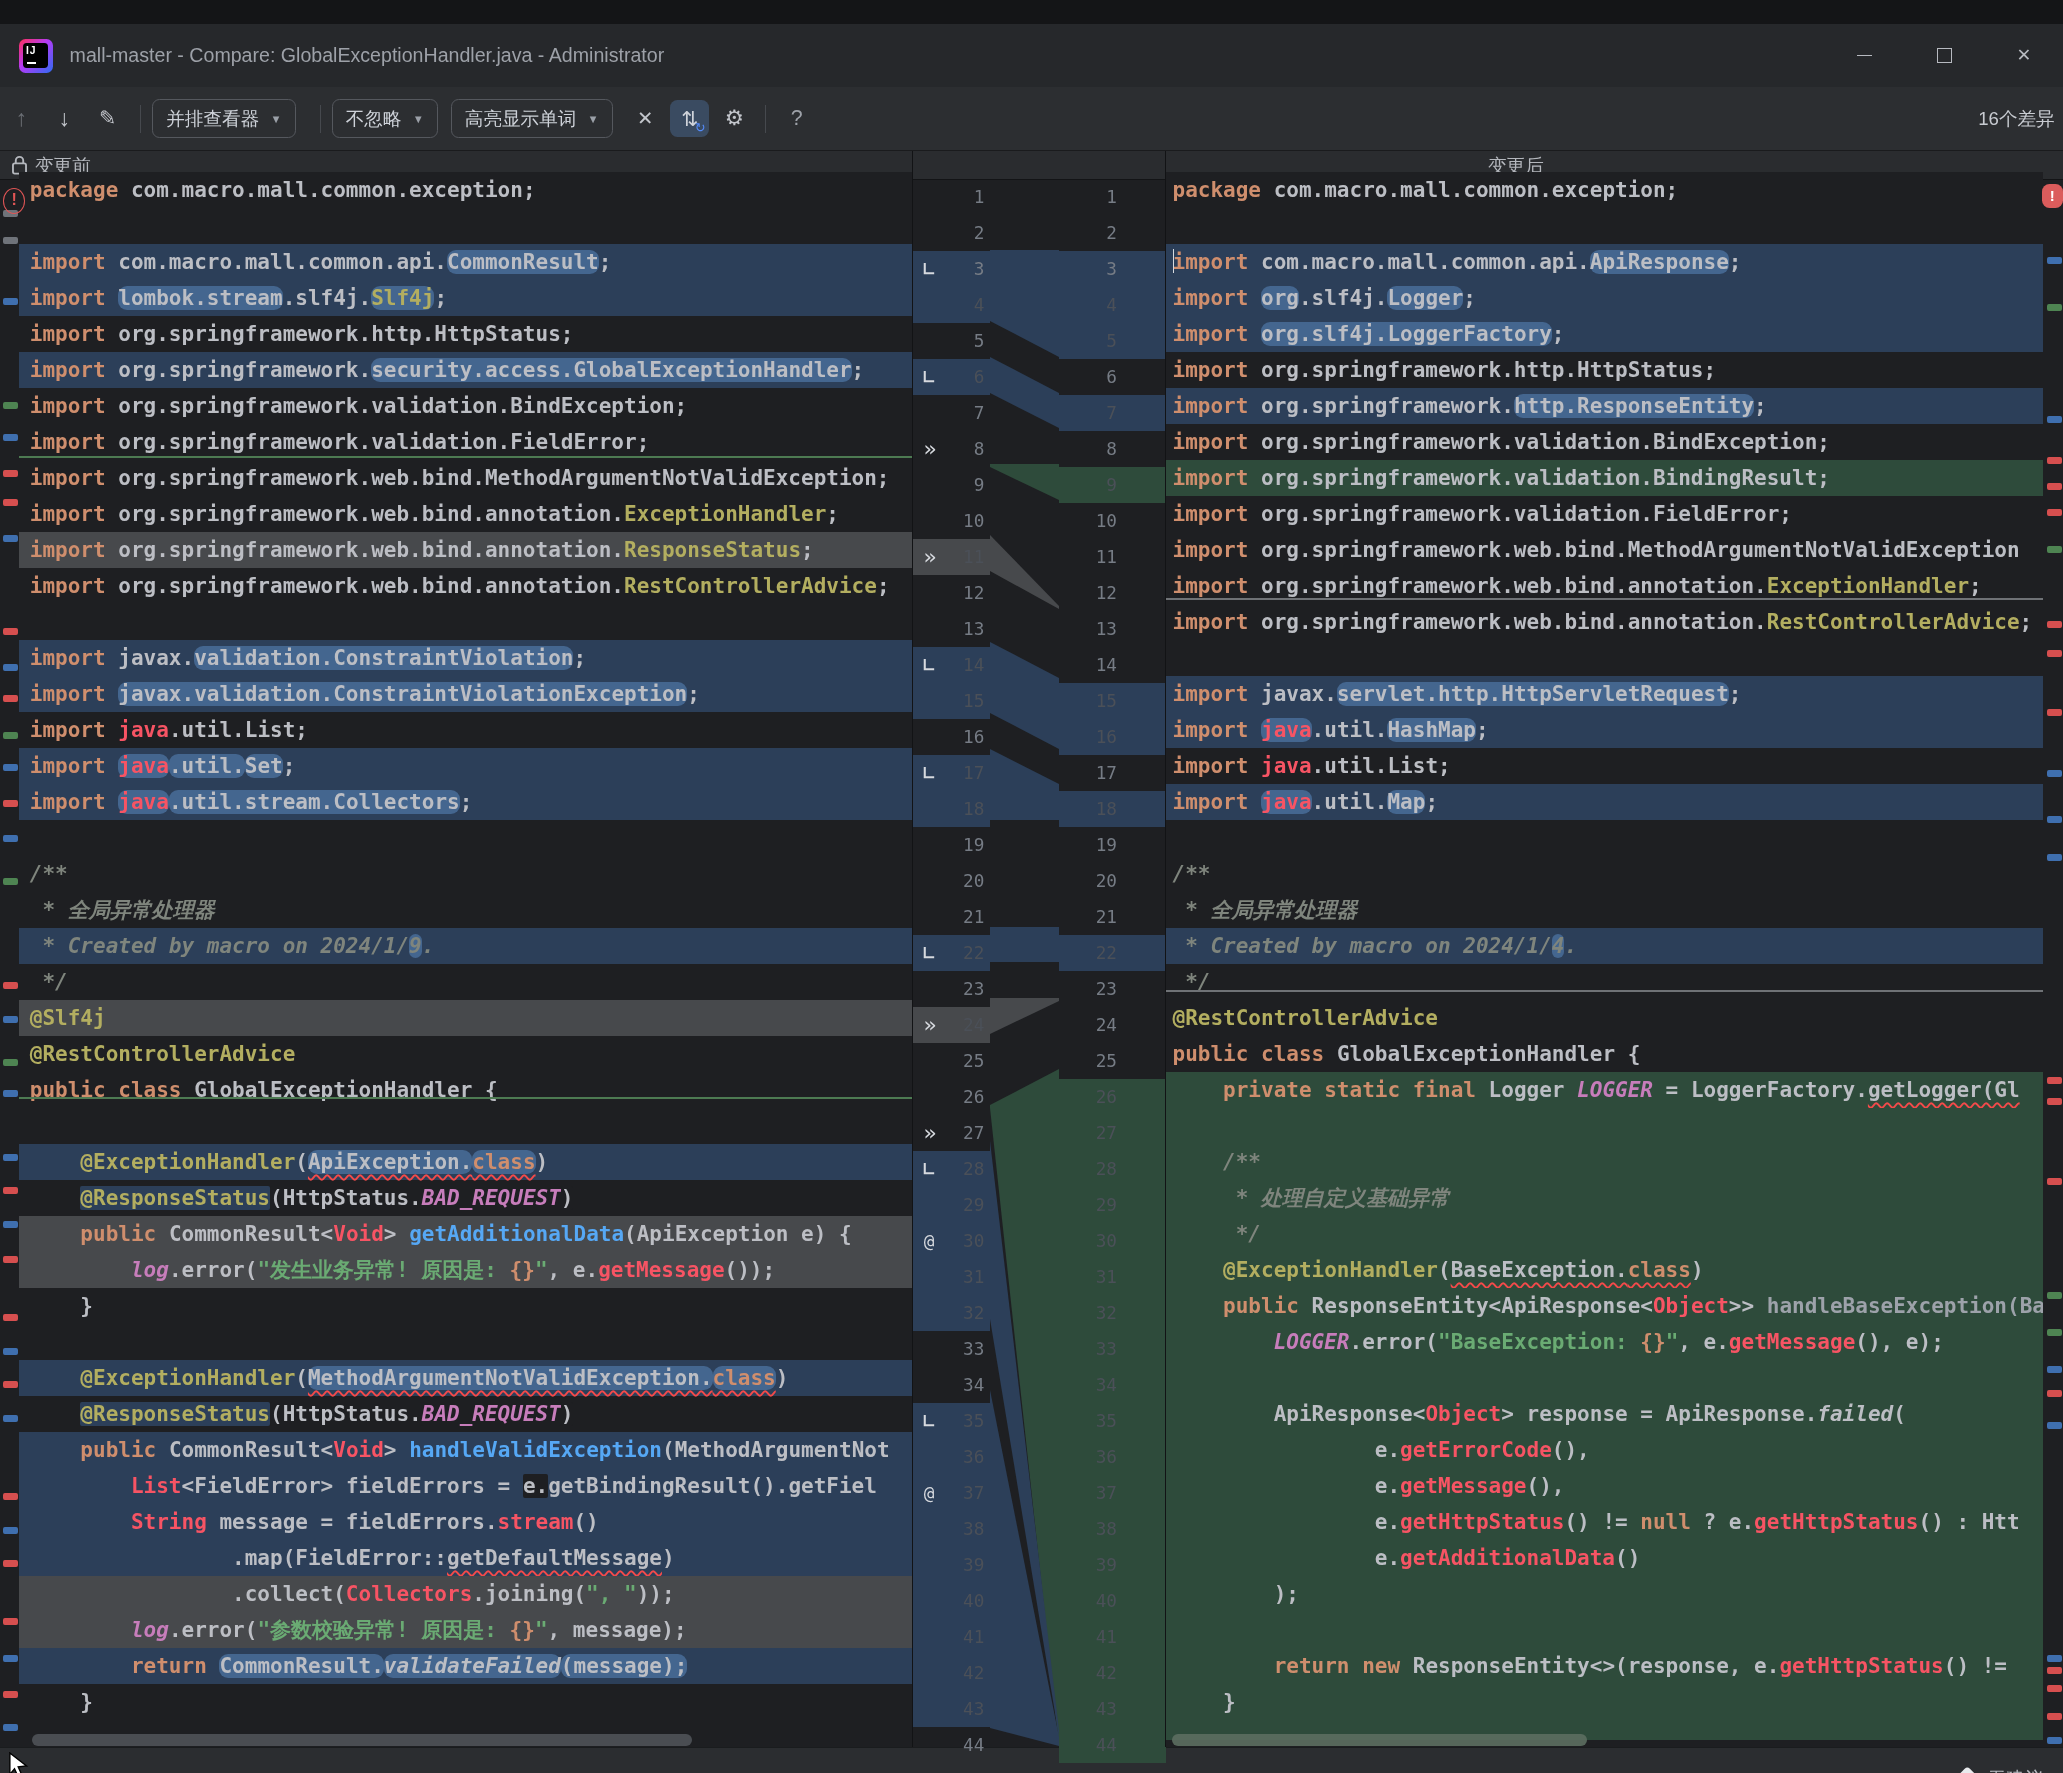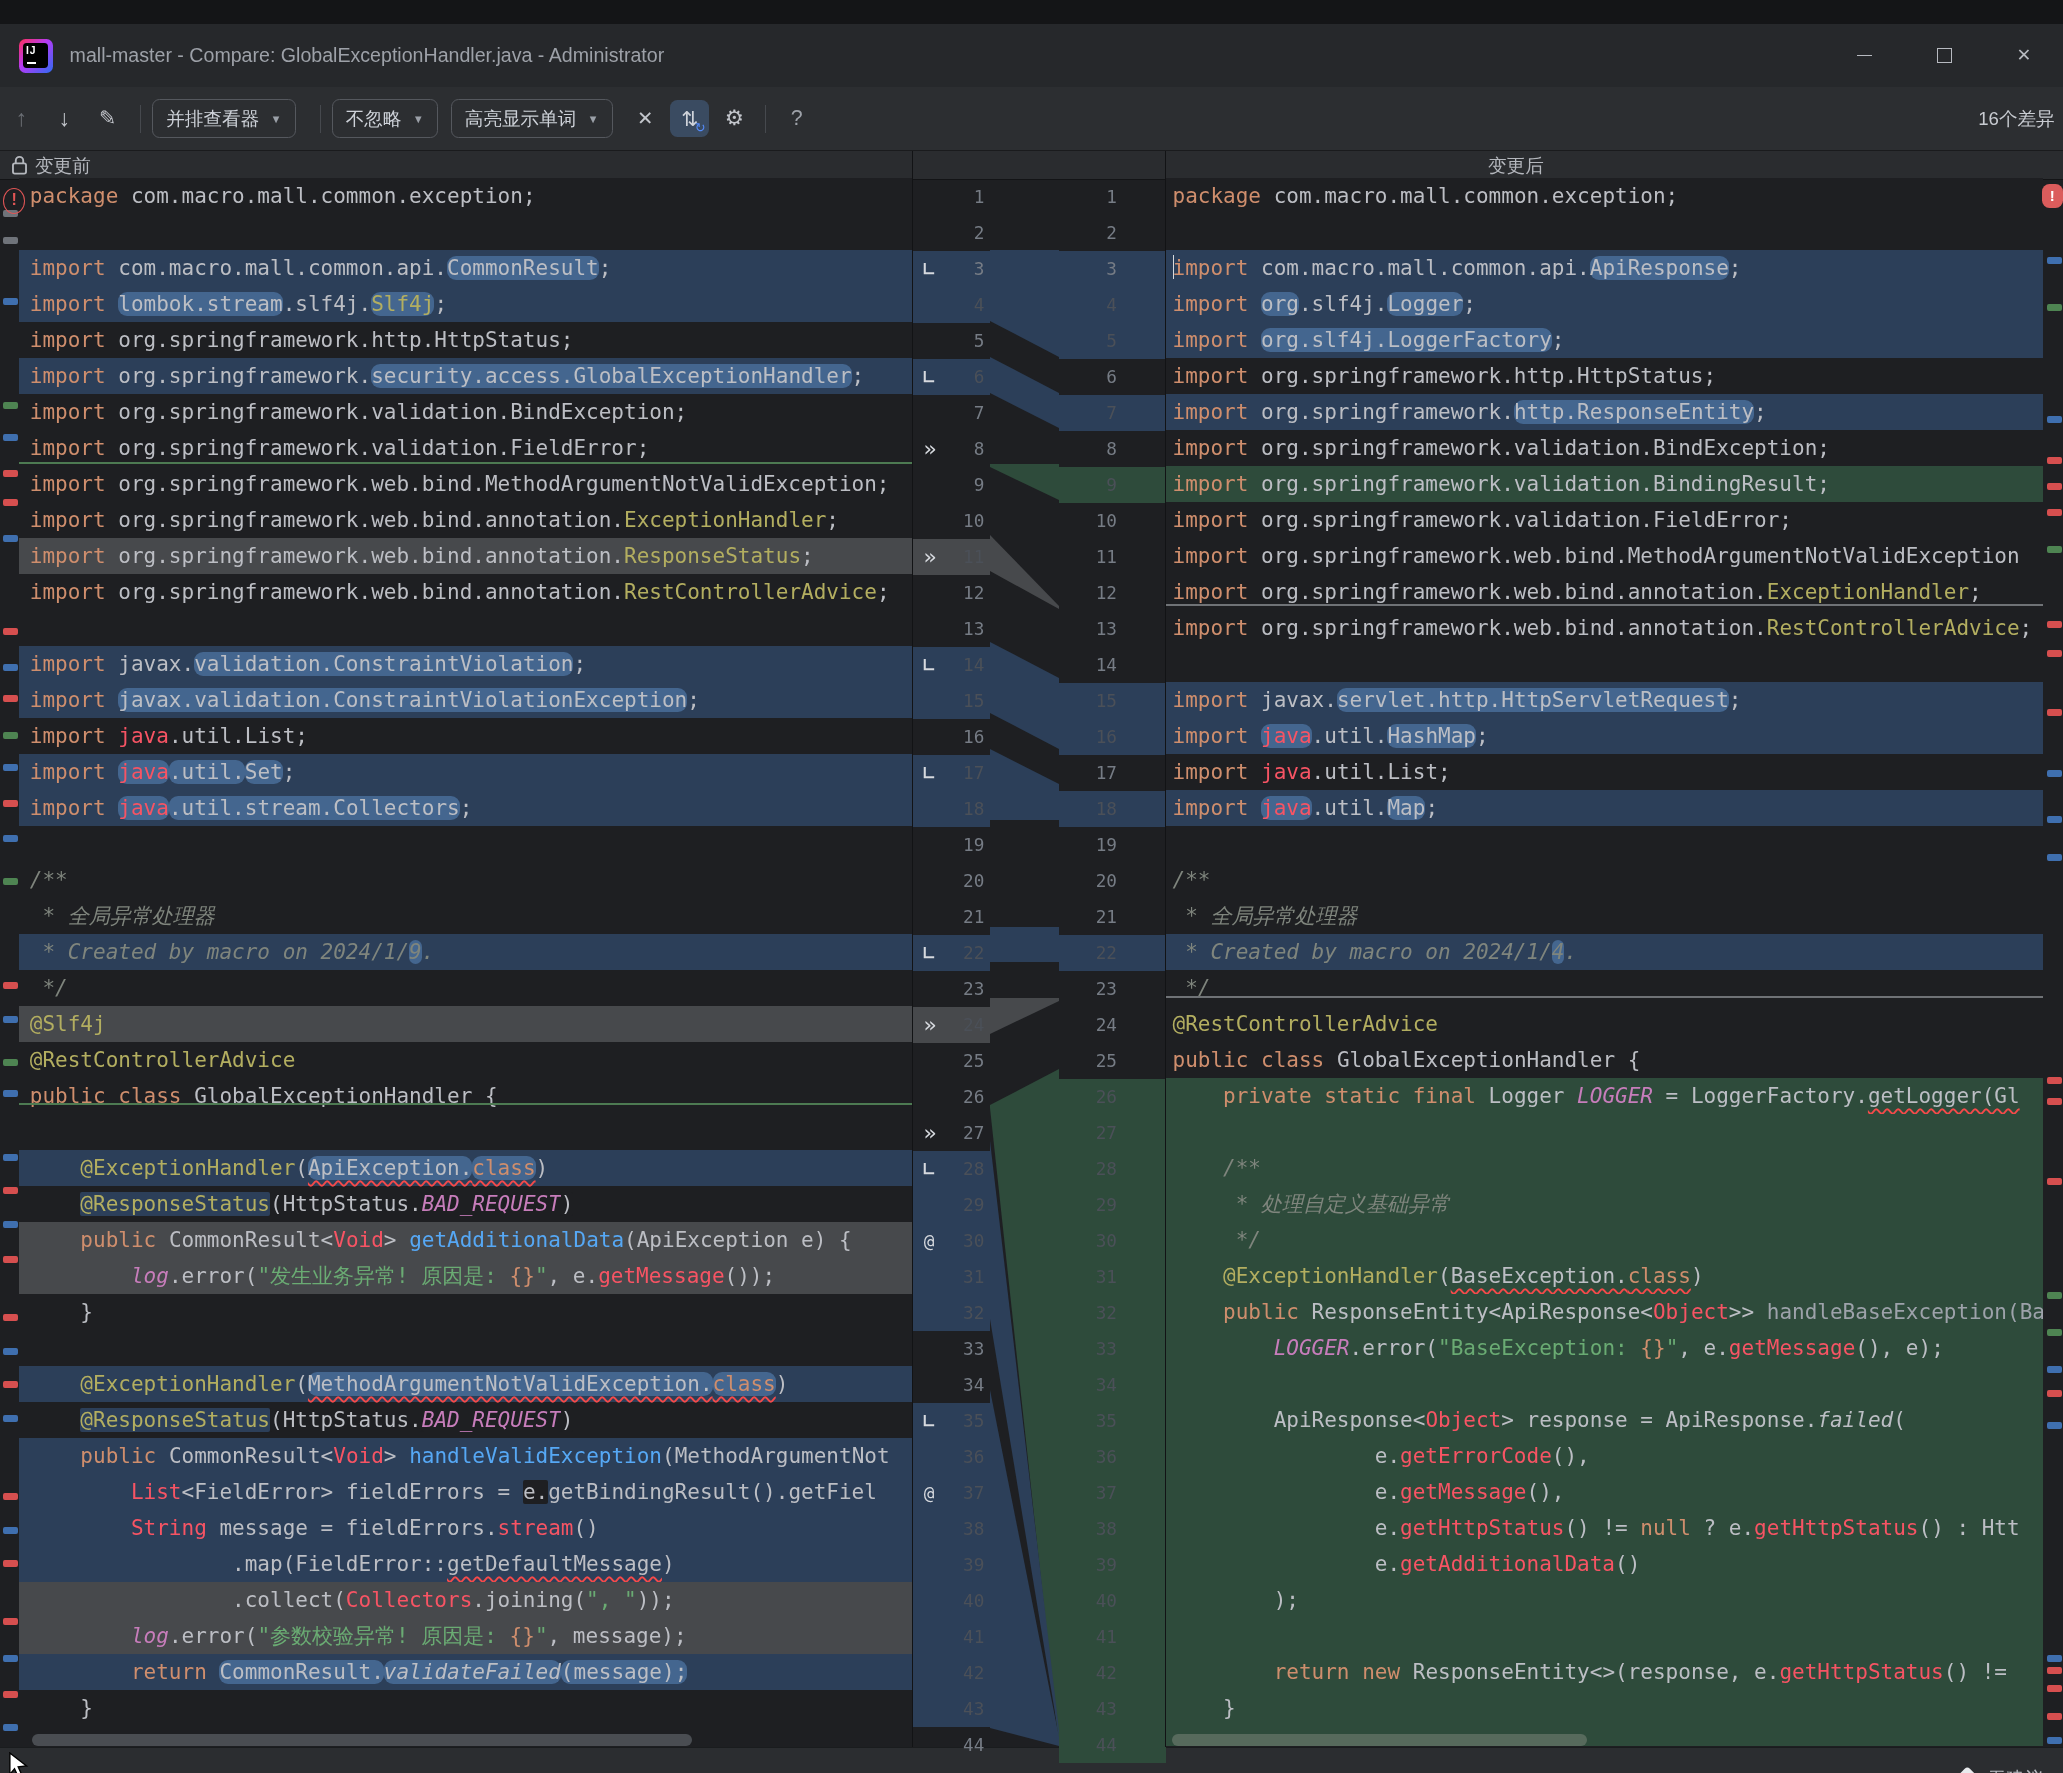--- a/index.html
+++ b/index.html
@@ -30,21 +30,21 @@
             justify-content:center;position:relative;margin:0 5.6px;}
   #diff-count{position:absolute;right:9.3px;top:0;height:63px;display:flex;align-items:center;color:#c8cbd1;font-size:18.6px;}
   
   #paneheader{position:absolute;left:0;top:127px;width:100%;height:28px;background:#2a2c2f;
               border-bottom:0.9px solid #131416;}
   #hdr-left{position:absolute;left:35px;top:1.9px;color:#b4b7bd;font-size:18.6px;}
   #hdr-right{position:absolute;left:1488px;top:1.9px;color:#b4b7bd;font-size:18.6px;}
   #lock{position:absolute;left:11.2px;top:3.7px;}
   
   .vline{position:absolute;top:127px;height:1596px;width:0.9px;background:#121315;z-index:6;}
-  .pane{position:absolute;top:154px;height:1568px;overflow:hidden;background:#1e1f22;}
+  .pane{position:absolute;top:148px;height:1568px;overflow:hidden;background:#1e1f22;font-weight:bold;}
   #left-pane{left:18.6px;width:893px;}
   #right-pane{left:1166px;width:877px;}
   .crow{height:36px;line-height:36px;white-space:pre;font-family:"DejaVu Sans Mono",monospace;
         font-size:21px;position:relative;}
   #left-pane .crow{padding-left:11.2px;}
   #right-pane .crow{padding-left:6.5px;}
   .bg-mod{background:#2c3f59;}
   .bg-add{background:#2e4b3b;}
   .bg-del{background:#47494c;}
   .c-k{color:#cf8e6d;} .c-p{color:#bcbec4;} .c-a{color:#b3ae60;} .c-s{color:#6aab73;}

